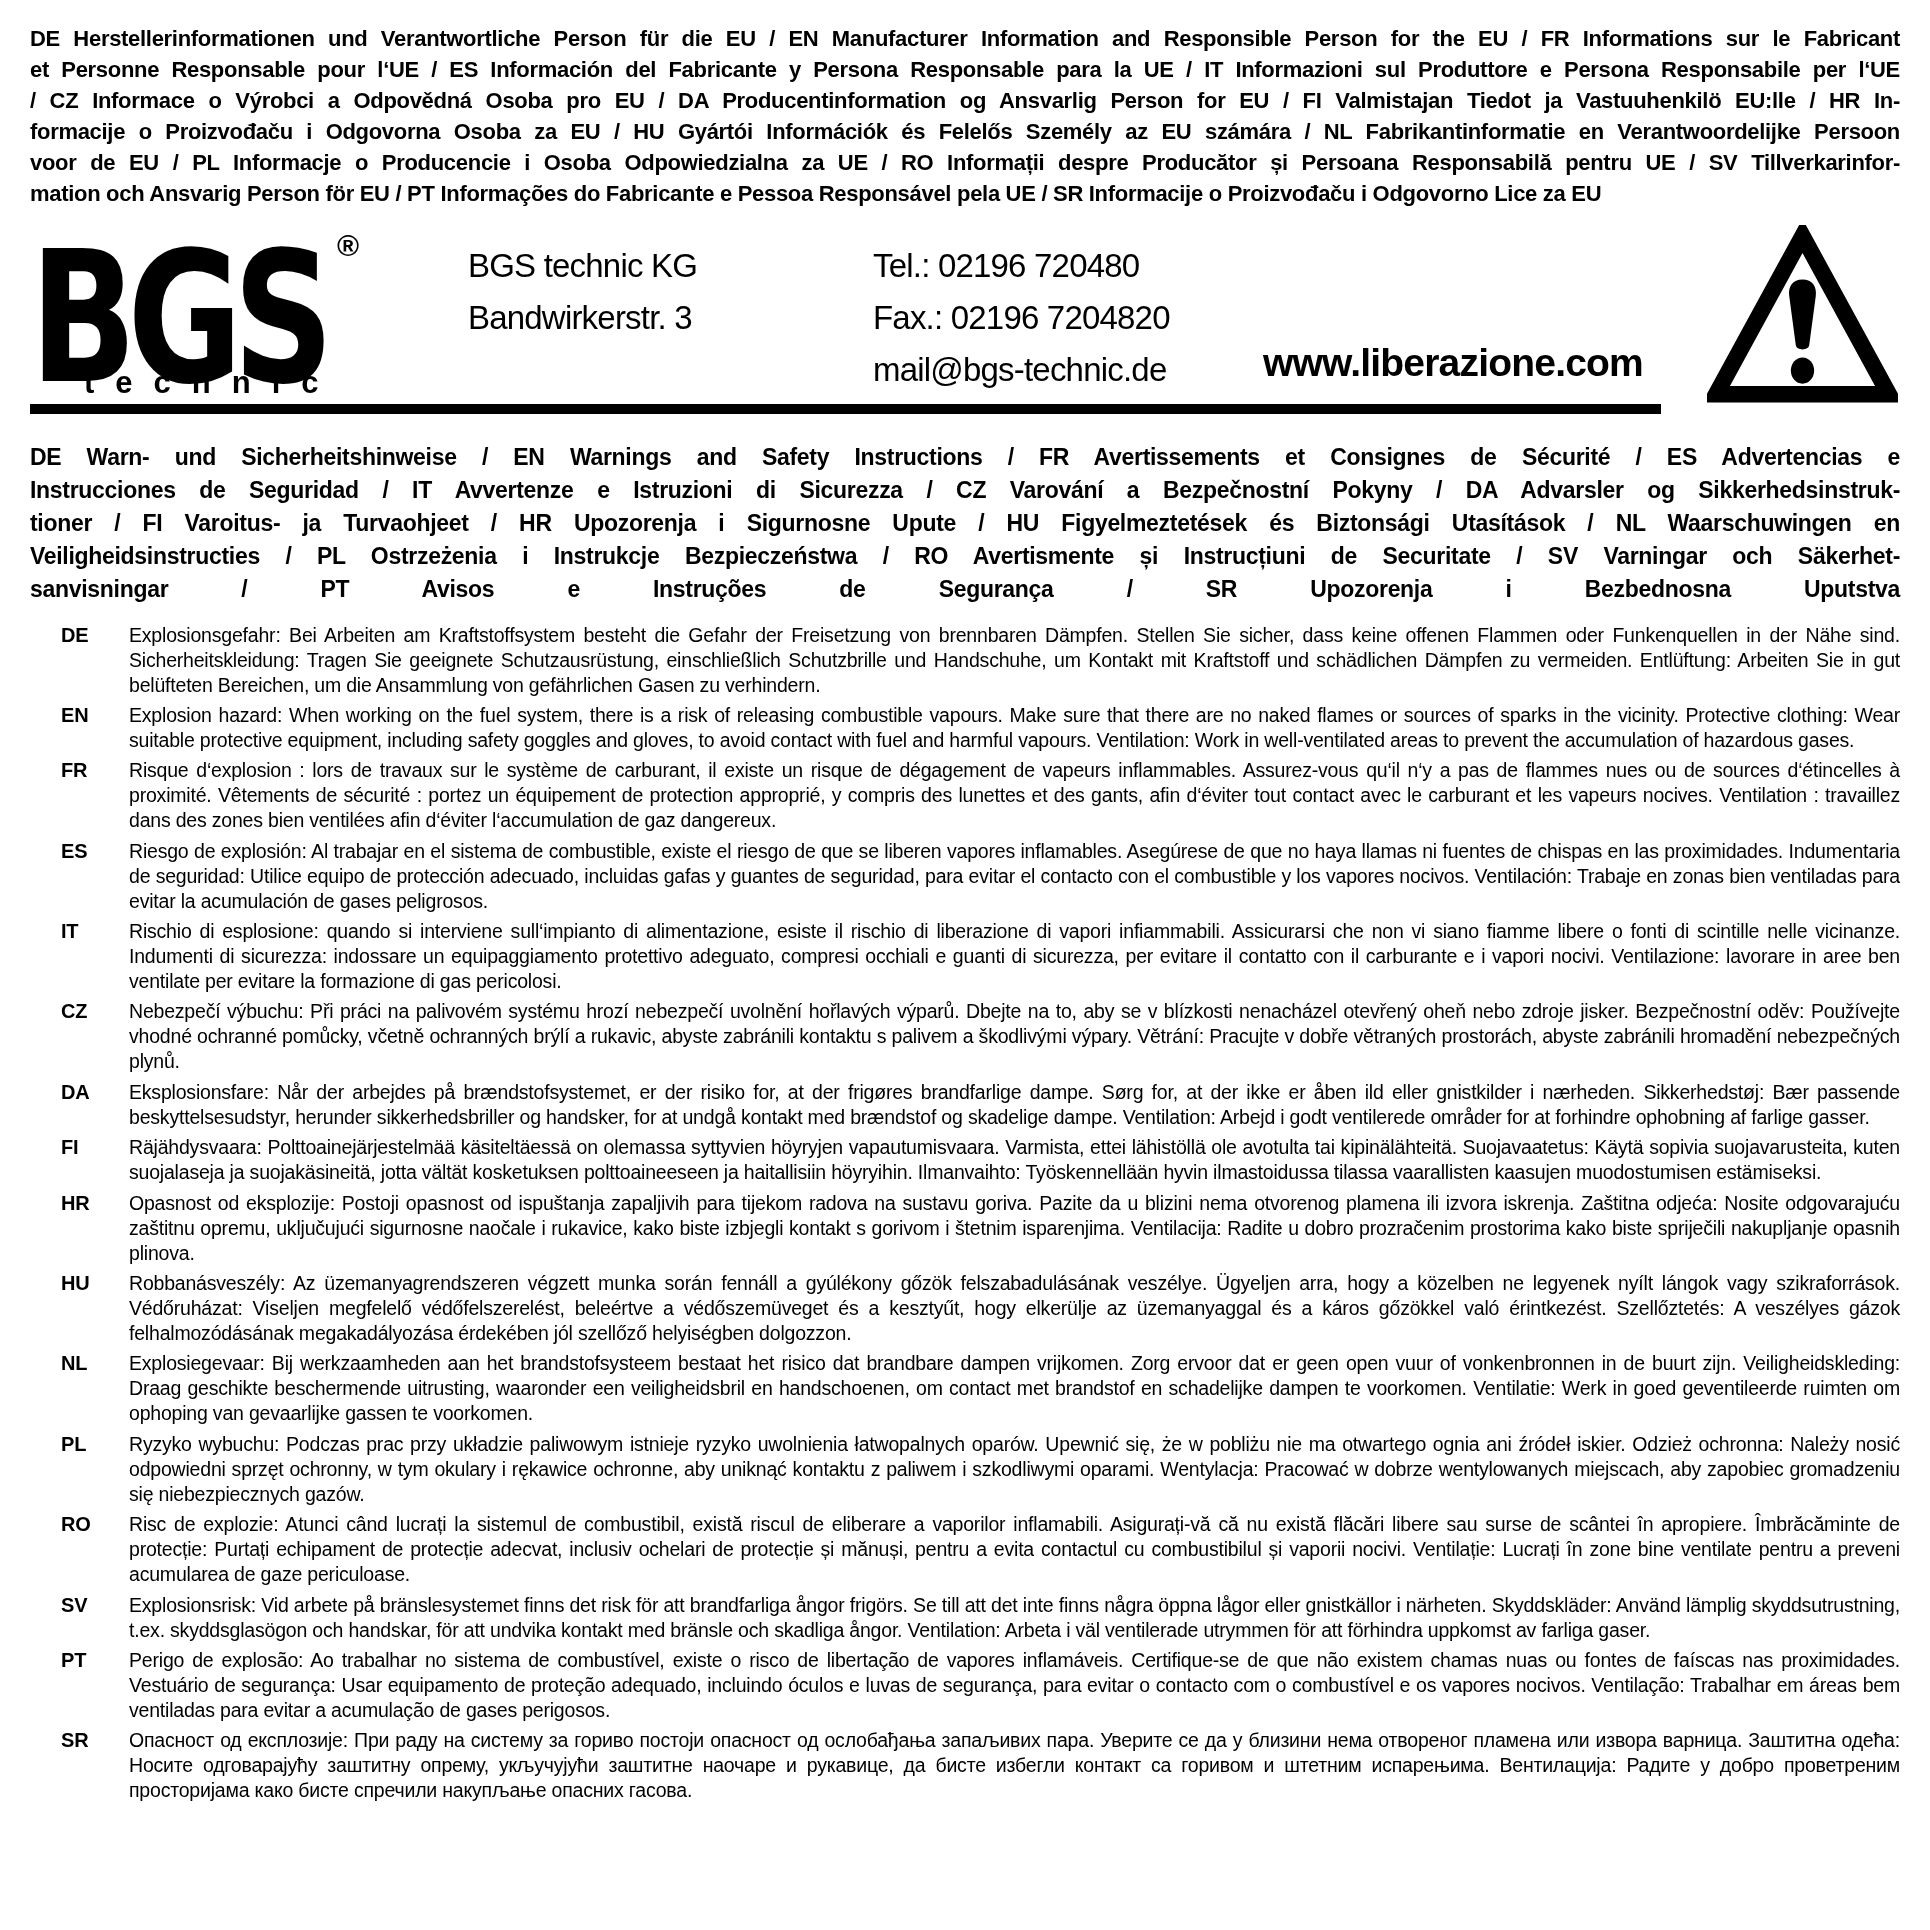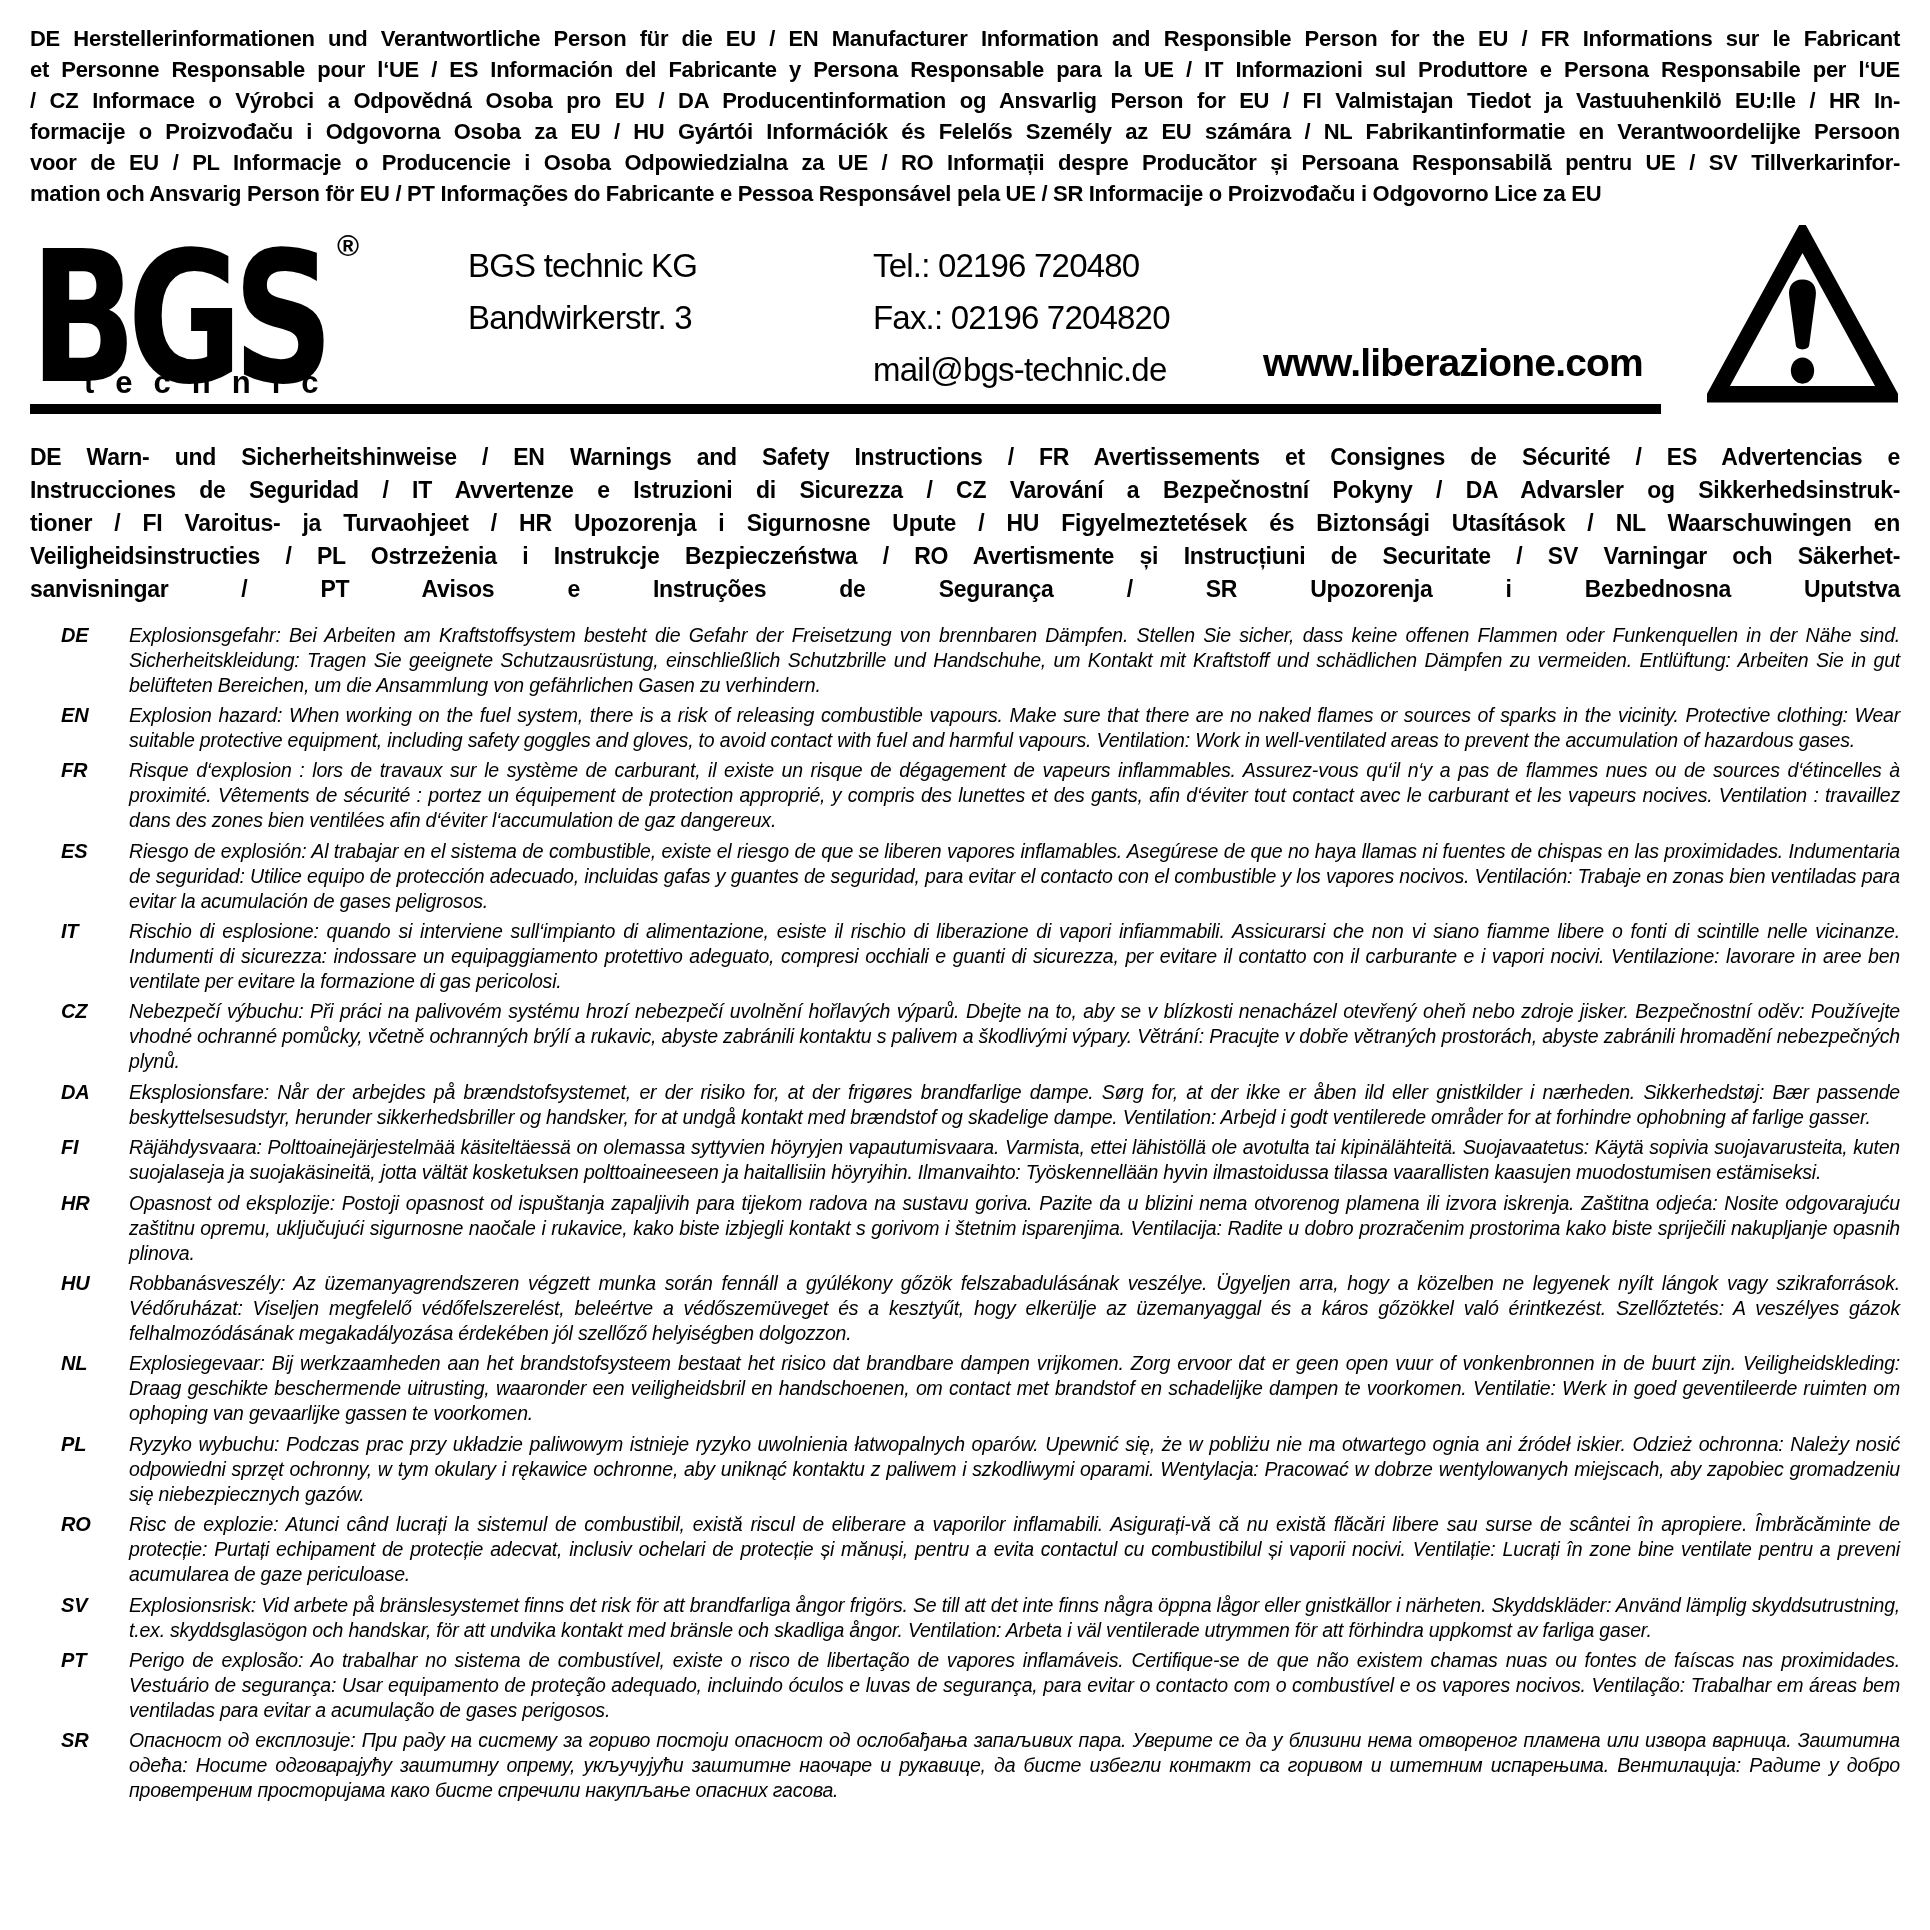--- a/index.html
+++ b/index.html
@@ -26,21 +26,21 @@
 
   .rule{width:1631px;height:10px;background:#000;}
 
   
   .header-warn{margin-top:26.5px;}
   .header-warn .jline{font-weight:bold;font-size:23px;line-height:33px;letter-spacing:-0.3px;
     text-align:justify;text-align-last:justify;}
 
   
   .warnings{margin-top:17px;}
-  .wrow{display:flex;margin-bottom:5.4px;font-style:italic;}
+  .wrow{display:flex;margin-bottom:5.4px;}
   .wcode{flex:none;margin-left:31px;width:68px;font-weight:bold;font-size:20px;line-height:25px;letter-spacing:-0.2px;}
   .wtext{flex:1;font-size:19.5px;line-height:25px;letter-spacing:-0.2px;text-align:justify;}
 </style>
 </head>
 <body>
 
 <div class="page">
 
   <div class="header-top">
     <div class="jline">DE Herstellerinformationen und Verantwortliche Person für die EU  /  EN Manufacturer Information and Responsible Person for the EU  /  FR Informations sur le Fabricant</div>

